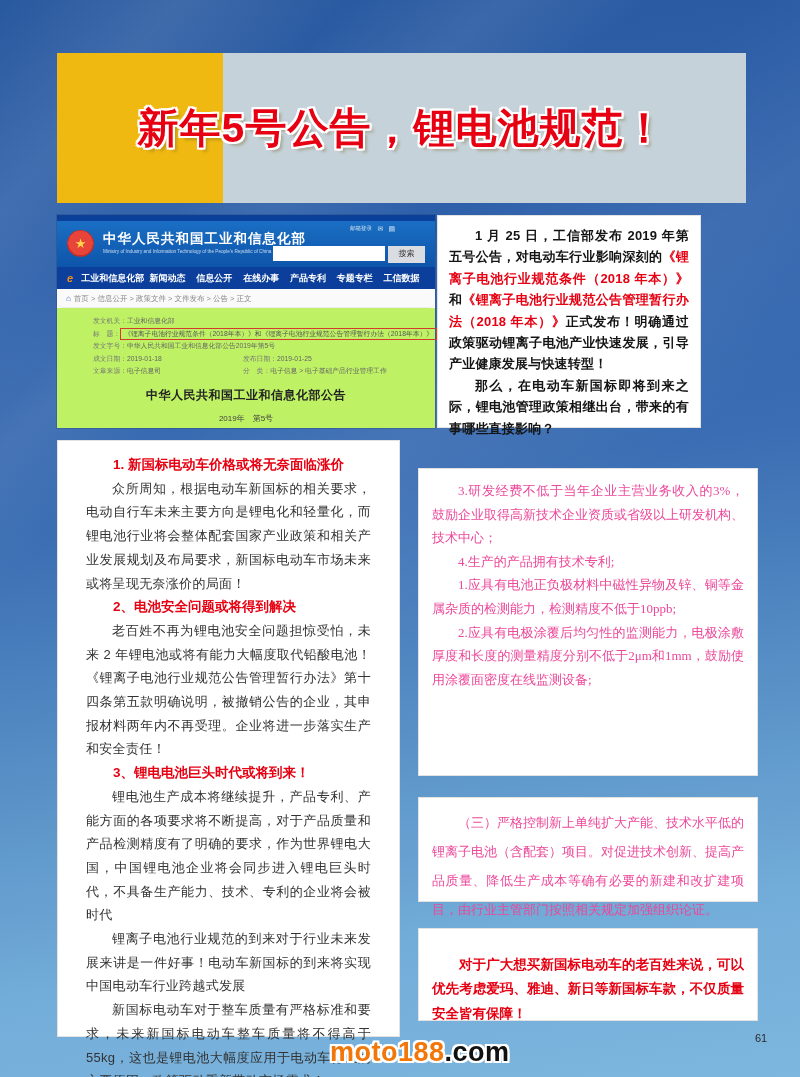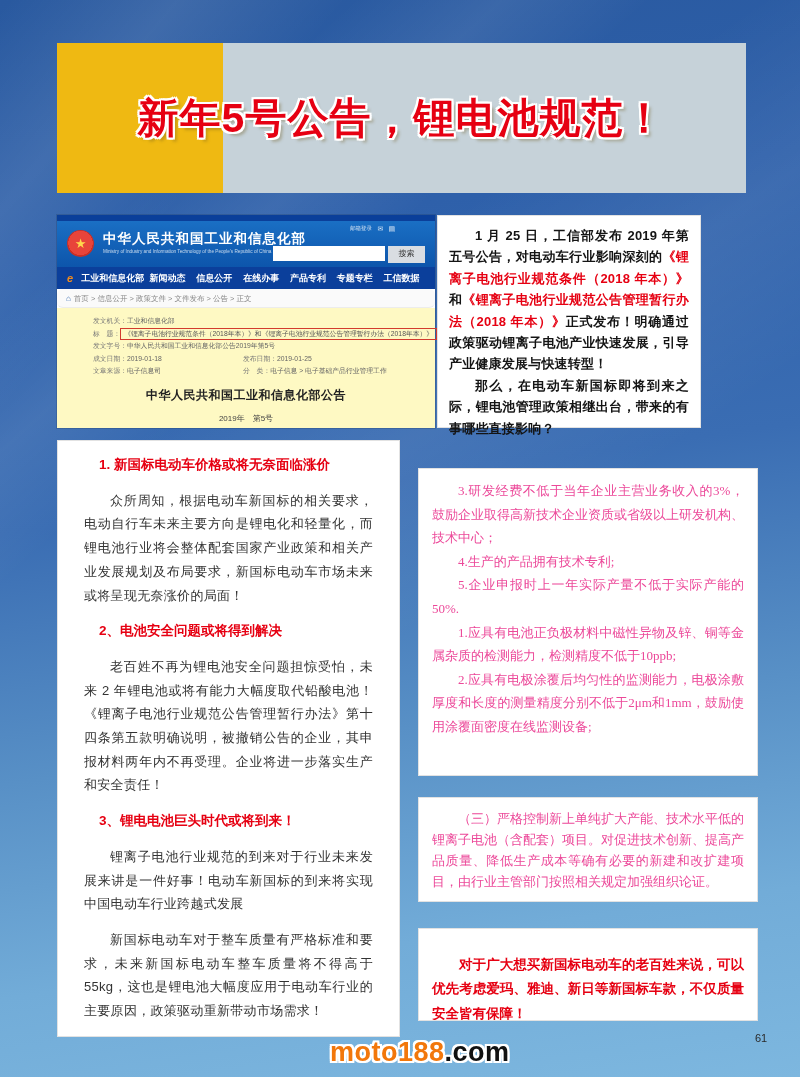--- a/index.html
+++ b/index.html
@@ -7,21 +7,21 @@
     position:relative;width:800px;height:1077px;overflow:hidden;
     background:linear-gradient(172deg,#29599f 0%,#2e60aa 22%,#3a6db3 45%,#5890c6 66%,#72acd8 84%,#7db7df 100%);
     font-family:"Liberation Sans",sans-serif;
   }
   .streak{position:absolute;pointer-events:none;}
   .s1{left:-120px;top:-300px;width:260px;height:1000px;background:linear-gradient(90deg,transparent,rgba(255,255,255,.10),transparent);transform:rotate(40deg);}
   .s2{left:180px;top:-350px;width:200px;height:1100px;background:linear-gradient(90deg,transparent,rgba(255,255,255,.08),transparent);transform:rotate(48deg);}
   .s3{left:520px;top:-300px;width:320px;height:1100px;background:linear-gradient(90deg,transparent,rgba(255,255,255,.07),transparent);transform:rotate(55deg);}
 
   
-  .banner{position:absolute;left:57px;top:43px;width:689px;height:150px;text-align:center;}
+  .banner{position:absolute;left:57px;top:53px;width:689px;height:150px;text-align:center;}
   .banner-yellow{position:absolute;left:0;top:0;width:166px;height:150px;background:#efb912;}
   .banner-gray{position:absolute;left:166px;top:0;width:523px;height:150px;background:#c6d2d9;}
   .banner-text{position:absolute;left:0;top:0;width:100%;height:100%;display:flex;flex-direction:column;justify-content:center;align-items:center;gap:10px;}
   .title-line{
     font-size:41px;font-weight:bold;color:#e60012;letter-spacing:1px;white-space:nowrap;
     text-shadow:-2px -2px 0 #fff,2px -2px 0 #fff,-2px 2px 0 #fff,2px 2px 0 #fff,0 -2px 0 #fff,0 2px 0 #fff,-2px 0 0 #fff,2px 0 0 #fff,4px 4px 3px rgba(110,90,30,.35);
   }
 
   
   .gov{position:absolute;left:57px;top:215px;width:378px;height:213px;background:#fff;box-shadow:0 0 0 1px rgba(0,0,0,.12);font-family:"Liberation Sans",sans-serif;}
@@ -33,46 +33,46 @@
   .gov-search{position:absolute;right:50px;top:25px;width:106px;height:15px;background:#fff;border:0;padding:0 3px;font-size:8px;}
   .gov-search-btn{position:absolute;right:10px;top:25px;width:37px;height:17px;background:#d9dde2;color:#333;font-size:8px;line-height:15px;text-align:center;cursor:pointer;}
   .gov-topright{position:absolute;right:40px;top:3px;display:flex;gap:5px;align-items:center;}
   .gov-login{color:rgba(255,255,255,.85);font-size:6px;transform:scale(.9);}
   .gov-mini{color:rgba(255,255,255,.8);font-size:7px;line-height:1;}
   .gov-nav{position:absolute;left:0;top:52px;width:100%;height:22px;background:#0b3f9b;display:flex;align-items:center;padding:0 10px;box-sizing:border-box;}
   .gov-nav-logo{color:#f28b1e;font-weight:bold;font-style:italic;font-size:11px;margin-right:8px;}
   .gov-nav-item{flex:1;text-align:center;color:#fff;font-weight:bold;font-size:9px;white-space:nowrap;}
   .gov-breadcrumb{position:absolute;left:0;top:74px;width:100%;height:19px;background:#fafafa;border-bottom:1px solid #ececec;line-height:19px;padding-left:9px;box-sizing:border-box;color:#888;font-size:7.5px;white-space:nowrap;border-radius:6px;}
   .gov-bc-home{color:#3b6db0;margin-right:3px;font-size:8px;}
-  .gov-content{position:absolute;left:0;top:93px;width:100%;height:120px;background:#fef9c3;}
+  .gov-content{position:absolute;left:0;top:93px;width:100%;height:120px;background:#bef264;}
   .gov-meta{margin:7px 0 0 36px;font-size:6.8px;color:#666;}
   .gov-meta-row{height:12.5px;line-height:12.5px;white-space:nowrap;}
   .gov-meta-label{color:#777;}
   .gov-red-box{display:inline-block;border:1px solid #d23b2e;padding:0 3px;line-height:10px;color:#555;}
   .gov-meta-col2{display:inline-block;width:150px;}
   .gov-ann-title{text-align:center;font-size:12px;font-weight:bold;color:#222;margin-top:9px;letter-spacing:.5px;}
   .gov-ann-no{text-align:center;font-size:8px;color:#444;margin-top:9px;}
 
   
   .intro-box{position:absolute;left:437px;top:215px;width:264px;height:213px;background:#fff;border:1px solid #e2e2e2;box-sizing:border-box;padding:9px 11px;}
   .intro-box p{margin:0;font-size:13px;font-weight:bold;color:#141414;line-height:21.4px;text-align:justify;text-indent:2em;letter-spacing:.2px;}
   .seg-red{color:#e60012;}
 
   
-  .article-box{position:absolute;left:57px;top:440px;width:343px;height:597px;background:#fff;border:1px solid #e2e2e2;box-sizing:border-box;padding:12px 14px;}
+  .article-box{position:absolute;left:57px;top:440px;width:343px;height:597px;background:#fff;border:1px solid #e2e2e2;box-sizing:border-box;padding:12px 28px;}
   .article-box h3{margin:0;font-size:13.5px;line-height:23.7px;color:#e60012;font-weight:bold;text-indent:2em;}
-  .article-box p{margin:12px;font-size:13px;line-height:23.7px;color:#333;text-align:justify;text-indent:2em;letter-spacing:.3px;}
+  .article-box p{margin:0;font-size:13px;line-height:23.7px;color:#333;text-align:justify;text-indent:2em;letter-spacing:.3px;}
 
   
   .rbox{position:absolute;left:418px;width:340px;background:#fff;border:1px solid #e2e2e2;box-sizing:border-box;}
   .rbox1{top:468px;height:308px;padding:10px 13px;}
   .rbox2{top:797px;height:105px;padding:10px 13px;}
   .rbox1 p,.rbox2 p{margin:0;font-family:"Liberation Serif",serif;font-size:13px;color:#ec4899;text-align:justify;text-indent:2em;}
   .rbox1 p{line-height:23.6px;}
-  .rbox2 p{line-height:21px;}
+  .rbox2 p{line-height:29px;}
   .rbox3{top:928px;height:93px;padding:24px 13px;}
   .rbox3 p{margin:0;font-size:13.5px;font-weight:bold;color:#e60012;line-height:24.3px;text-align:justify;text-indent:2em;}
 
   
   .footer-logo{position:absolute;left:330px;top:1037px;font-size:27px;font-weight:bold;letter-spacing:.5px;white-space:nowrap;}
   .logo-main{color:#f2770b;text-shadow:-2px -2px 0 #fff,2px -2px 0 #fff,-2px 2px 0 #fff,2px 2px 0 #fff,0 -2px 0 #fff,0 2px 0 #fff,-2px 0 0 #fff,2px 0 0 #fff;}
   .logo-suffix{color:#111;text-shadow:-2px -2px 0 #fff,2px -2px 0 #fff,-2px 2px 0 #fff,2px 2px 0 #fff,0 -2px 0 #fff,0 2px 0 #fff,-2px 0 0 #fff,2px 0 0 #fff;}
   .page-num{position:absolute;left:755px;top:1032px;font-size:11px;color:#2a2a2a;}
 </style>
 </head>
@@ -137,28 +137,28 @@
     <p><span>1 月 25 日，工信部发布 2019 年第五号公告，对电动车行业影响深刻的</span><span class="seg-red">《锂离子电池行业规范条件（2018 年本）》</span><span>和</span><span class="seg-red">《锂离子电池行业规范公告管理暂行办法（2018 年本）》</span><span>正式发布！明确通过政策驱动锂离子电池产业快速发展，引导产业健康发展与快速转型！</span></p>
     <p><span>那么，在电动车新国标即将到来之际，锂电池管理政策相继出台，带来的有事哪些直接影响？</span></p>
   </div>
 
   <div class="article-box">
     <h3>1. 新国标电动车价格或将无奈面临涨价</h3>
     <p>众所周知，根据电动车新国标的相关要求，电动自行车未来主要方向是锂电化和轻量化，而锂电池行业将会整体配套国家产业政策和相关产业发展规划及布局要求，新国标电动车市场未来或将呈现无奈涨价的局面！</p>
     <h3>2、电池安全问题或将得到解决</h3>
     <p>老百姓不再为锂电池安全问题担惊受怕，未来 2 年锂电池或将有能力大幅度取代铅酸电池！《锂离子电池行业规范公告管理暂行办法》第十四条第五款明确说明，被撤销公告的企业，其申报材料两年内不再受理。企业将进一步落实生产和安全责任！</p>
     <h3>3、锂电电池巨头时代或将到来！</h3>
+    <p>锂电池生产成本将继续提升，产品专利、产能方面的各项要求将不断提高，对于产品质量和产品检测精度有了明确的要求，作为世界锂电大国，中国锂电池企业将会同步进入锂电巨头时代，不具备生产能力、技术、专利的企业将会被时代</p>
     <p>锂离子电池行业规范的到来对于行业未来发展来讲是一件好事！电动车新国标的到来将实现中国电动车行业跨越式发展</p>
     <p>新国标电动车对于整车质量有严格标准和要求，未来新国标电动车整车质量将不得高于 55kg，这也是锂电池大幅度应用于电动车行业的主要原因，政策驱动重新带动市场需求！</p>
   </div>
 
   <div class="rbox rbox1">
     <p>3.研发经费不低于当年企业主营业务收入的3%，鼓励企业取得高新技术企业资质或省级以上研发机构、技术中心；</p>
     <p>4.生产的产品拥有技术专利;</p>
-    <p>5.企业申报时上一年实际产量不低于实际产能的50%.</p>
     <p>1.应具有电池正负极材料中磁性异物及锌、铜等金属杂质的检测能力，检测精度不低于10ppb;</p>
     <p>2.应具有电极涂覆后均匀性的监测能力，电极涂敷厚度和长度的测量精度分别不低于2μm和1mm，鼓励使用涂覆面密度在线监测设备;</p>
   </div>
   <div class="rbox rbox2">
     <p>（三）严格控制新上单纯扩大产能、技术水平低的锂离子电池（含配套）项目。对促进技术创新、提高产品质量、降低生产成本等确有必要的新建和改扩建项目，由行业主管部门按照相关规定加强组织论证。</p>
   </div>
   <div class="rbox rbox3">
     <p>对于广大想买新国标电动车的老百姓来说，可以优先考虑爱玛、雅迪、新日等新国标车款，不仅质量安全皆有保障！</p>
   </div>
 

